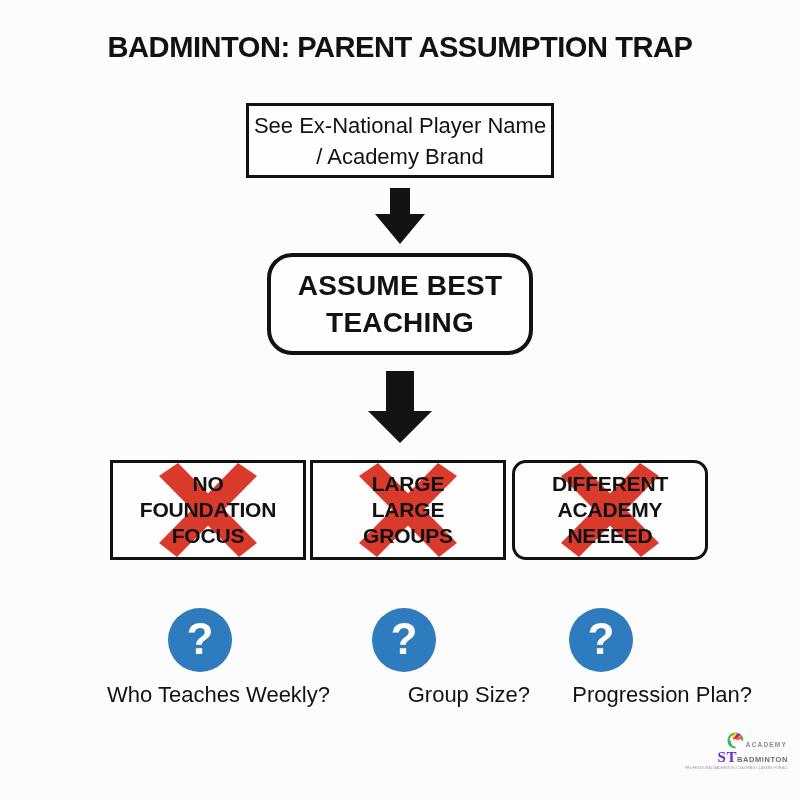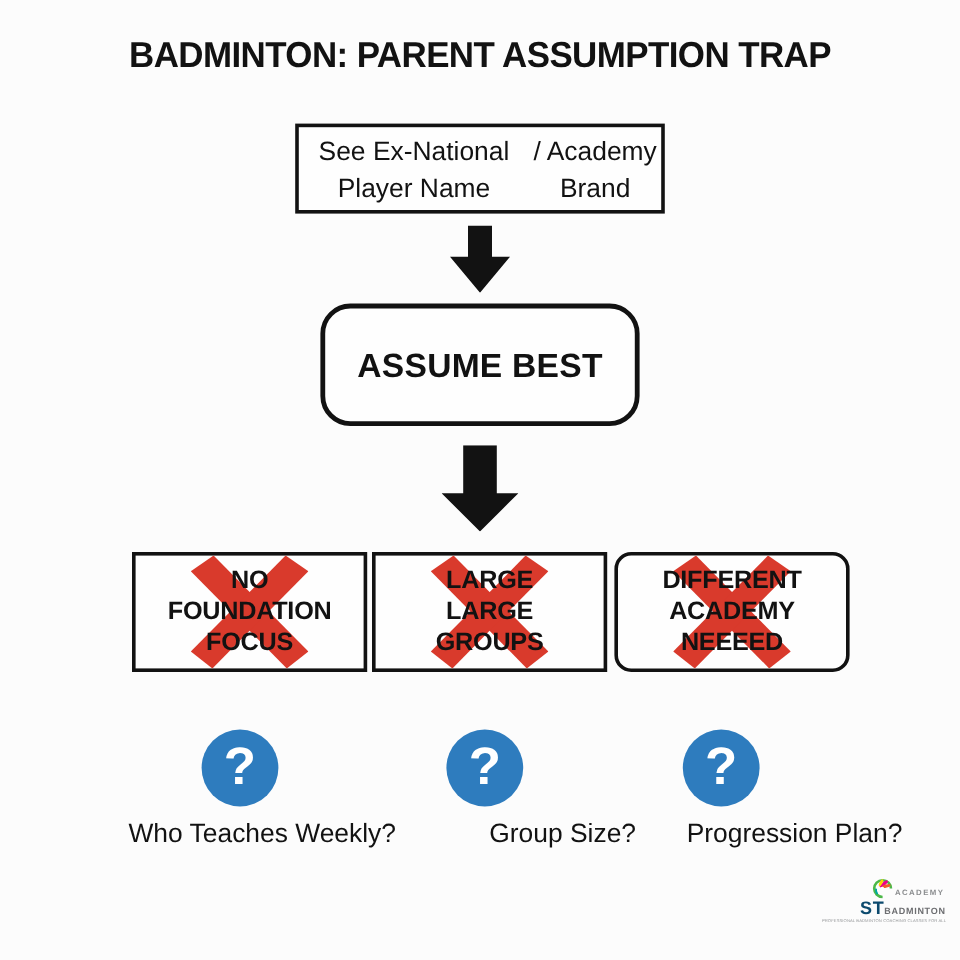--- a/index.html
+++ b/index.html
@@ -9,21 +9,21 @@
     font-family:"Liberation Sans","DejaVu Sans",sans-serif;
     color:#121212;
   }
   .title{
     position:absolute;top:30px;left:0;width:100%;
     text-align:center;font-size:30px;font-weight:bold;
     letter-spacing:-0.5px;margin:0;transform:scaleX(0.97);
   }
   .flow-box{
     position:absolute;background:#fefefe;border:3px solid #121212;
-    display:flex;justify-content:center;align-items:center;
+    display:flex;flex-direction:column;justify-content:center;align-items:center;
     text-align:center;box-sizing:border-box;
   }
   .box-source{left:246px;top:103px;width:308px;height:75px;font-size:22px;line-height:31px;}
   .box-assume{left:267px;top:253px;width:266px;height:102px;border-width:4px;
     font-size:28px;line-height:37px;font-weight:bold;letter-spacing:0.2px;border-radius:25px;}
   .arrow{position:absolute;left:50%;transform:translateX(-50%);color:#121212;line-height:0;}
   .arrow-1{top:188px;}
   .arrow-2{top:371px;}
   .problem-box{
     top:460px;width:196px;height:100px;
@@ -49,21 +49,21 @@
   }
   .ql-0{left:70px;} .ql-1{left:270px;} .ql-2{left:492px;}
   .logo{
     position:absolute;right:12px;bottom:28px;width:80px;
     display:flex;flex-direction:column;align-items:flex-end;
     line-height:1;user-select:none;
   }
   .logo-top{display:flex;align-items:flex-end;gap:2px;margin-right:1px;}
   .logo-academy{font-size:6.5px;font-weight:bold;color:#8a8c8e;letter-spacing:1.2px;}
   .logo-mid{display:flex;align-items:baseline;margin-top:1px;}
-  .logo-st{font-size:15px;font-weight:bold;color:#0c4a6e;letter-spacing:0.5px;}
+  .logo-st{font-size:15px;font-weight:bold;color:#6d28d9;letter-spacing:0.5px;font-family:Liberation Serif, serif;}
   .logo-badminton{font-size:7.5px;font-weight:bold;color:#6d6e71;letter-spacing:0.6px;}
   .logo-tagline{
     font-size:6px;color:#97999b;letter-spacing:0.1px;margin-top:1.5px;
     transform:scale(0.58);transform-origin:right top;white-space:nowrap;
   }
 </style>
 </head>
 <body>
 
 <div class="canvas">
@@ -76,20 +76,21 @@
   </div>
 
   <div class="arrow arrow-1">
     <svg width="50" height="56" viewBox="0 0 50 56" aria-hidden="true">
       <polygon points="15,0 35,0 35,26 50,26 25,56 0,26 15,26" fill="currentColor"></polygon>
     </svg>
   </div>
 
   <div class="flow-box box-assume">
     <span>ASSUME BEST</span>
+    <span>TEACHING</span>
   </div>
 
   <div class="arrow arrow-2">
     <svg width="64" height="72" viewBox="0 0 64 72" aria-hidden="true">
       <polygon points="18,0 46,0 46,40 64,40 32,72 0,40 18,40" fill="currentColor"></polygon>
     </svg>
   </div>
 
   <div class="flow-box problem-box pb-0">
     <div class="x-overlay">

